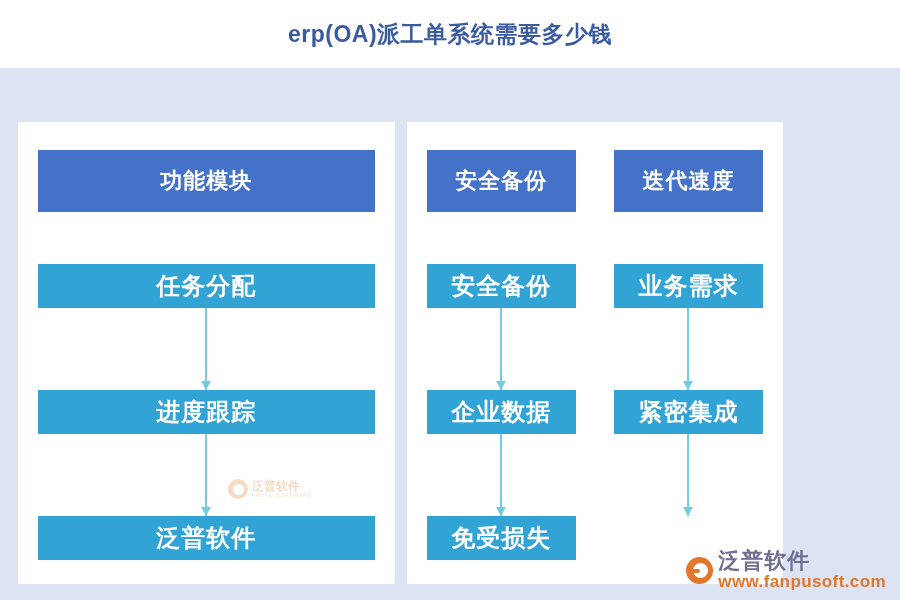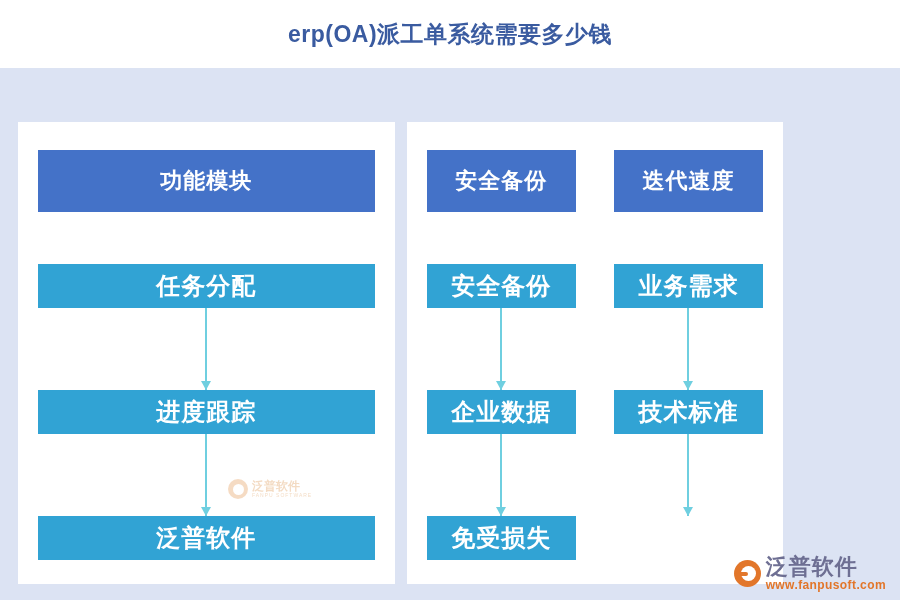--- a/index.html
+++ b/index.html
@@ -195,21 +195,21 @@
     background: #e2762a;
     border-radius: 2px;
     z-index: 2;
   }
   .logo .ltxt { line-height: 1.1; }
   .logo .lcn {
     font-size: 22px; font-weight: bold; color: #6e6f93;
     white-space: nowrap; letter-spacing: 1px;
   }
   .logo .len {
-    font-size: 12px; font-weight: bold; color: #e2762a;
+    font-size: 17px; font-weight: bold; color: #e2762a;
     letter-spacing: 0.4px; white-space: nowrap; text-align: center;
   }
 </style>
 </head>
 <body>
 
 <div class="title-bar">
   <div class="title-text">erp(OA)派工单系统需要多少钱</div>
 </div>
 
@@ -268,21 +268,21 @@
         </div>
 
         <div class="col">
           <div class="hdr-box">迭代速度</div>
           <div class="gap-after-hdr"></div>
           <div class="node-box">业务需求</div>
           <div class="connector">
             <div class="shaft"></div>
             <div class="head"></div>
           </div>
-          <div class="node-box">技术标准</div>
+          <div class="node-box">紧密集成</div>
           <div class="connector">
             <div class="shaft"></div>
             <div class="head"></div>
           </div>
         </div>
 
       </div>
     </div>
 
   </div>

